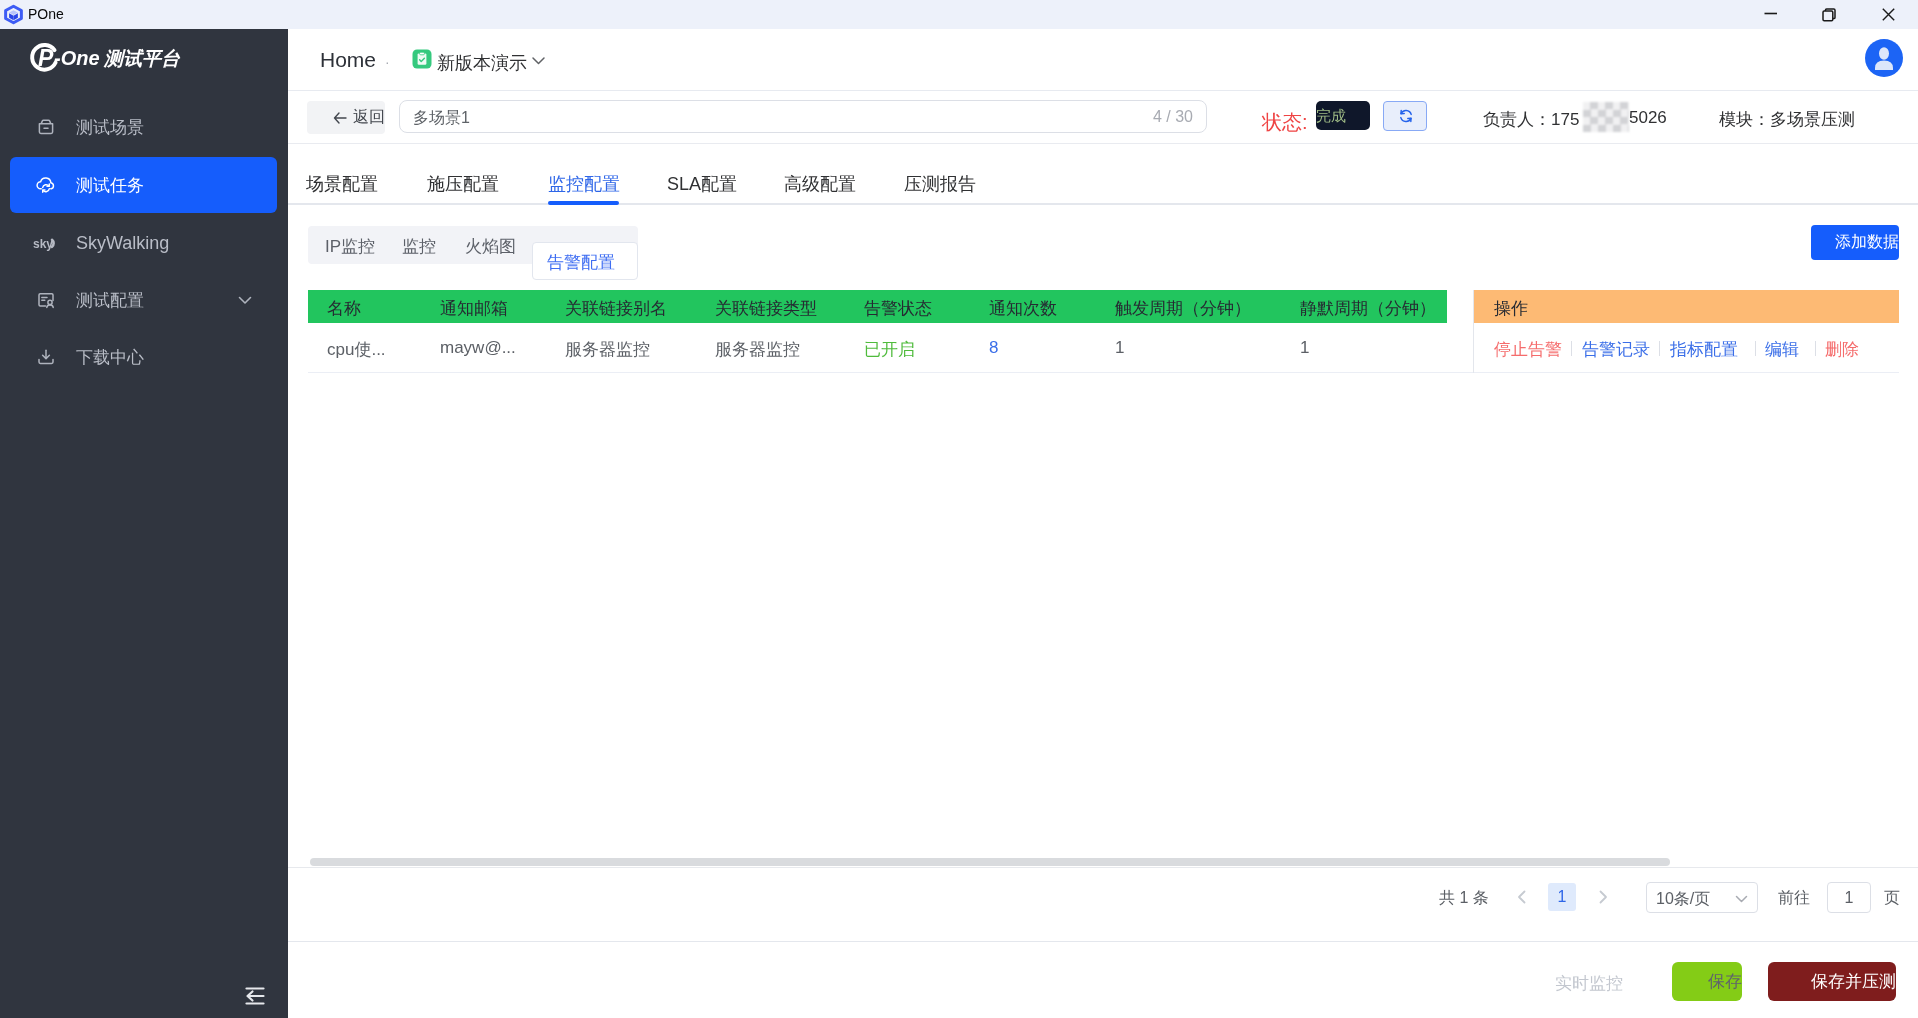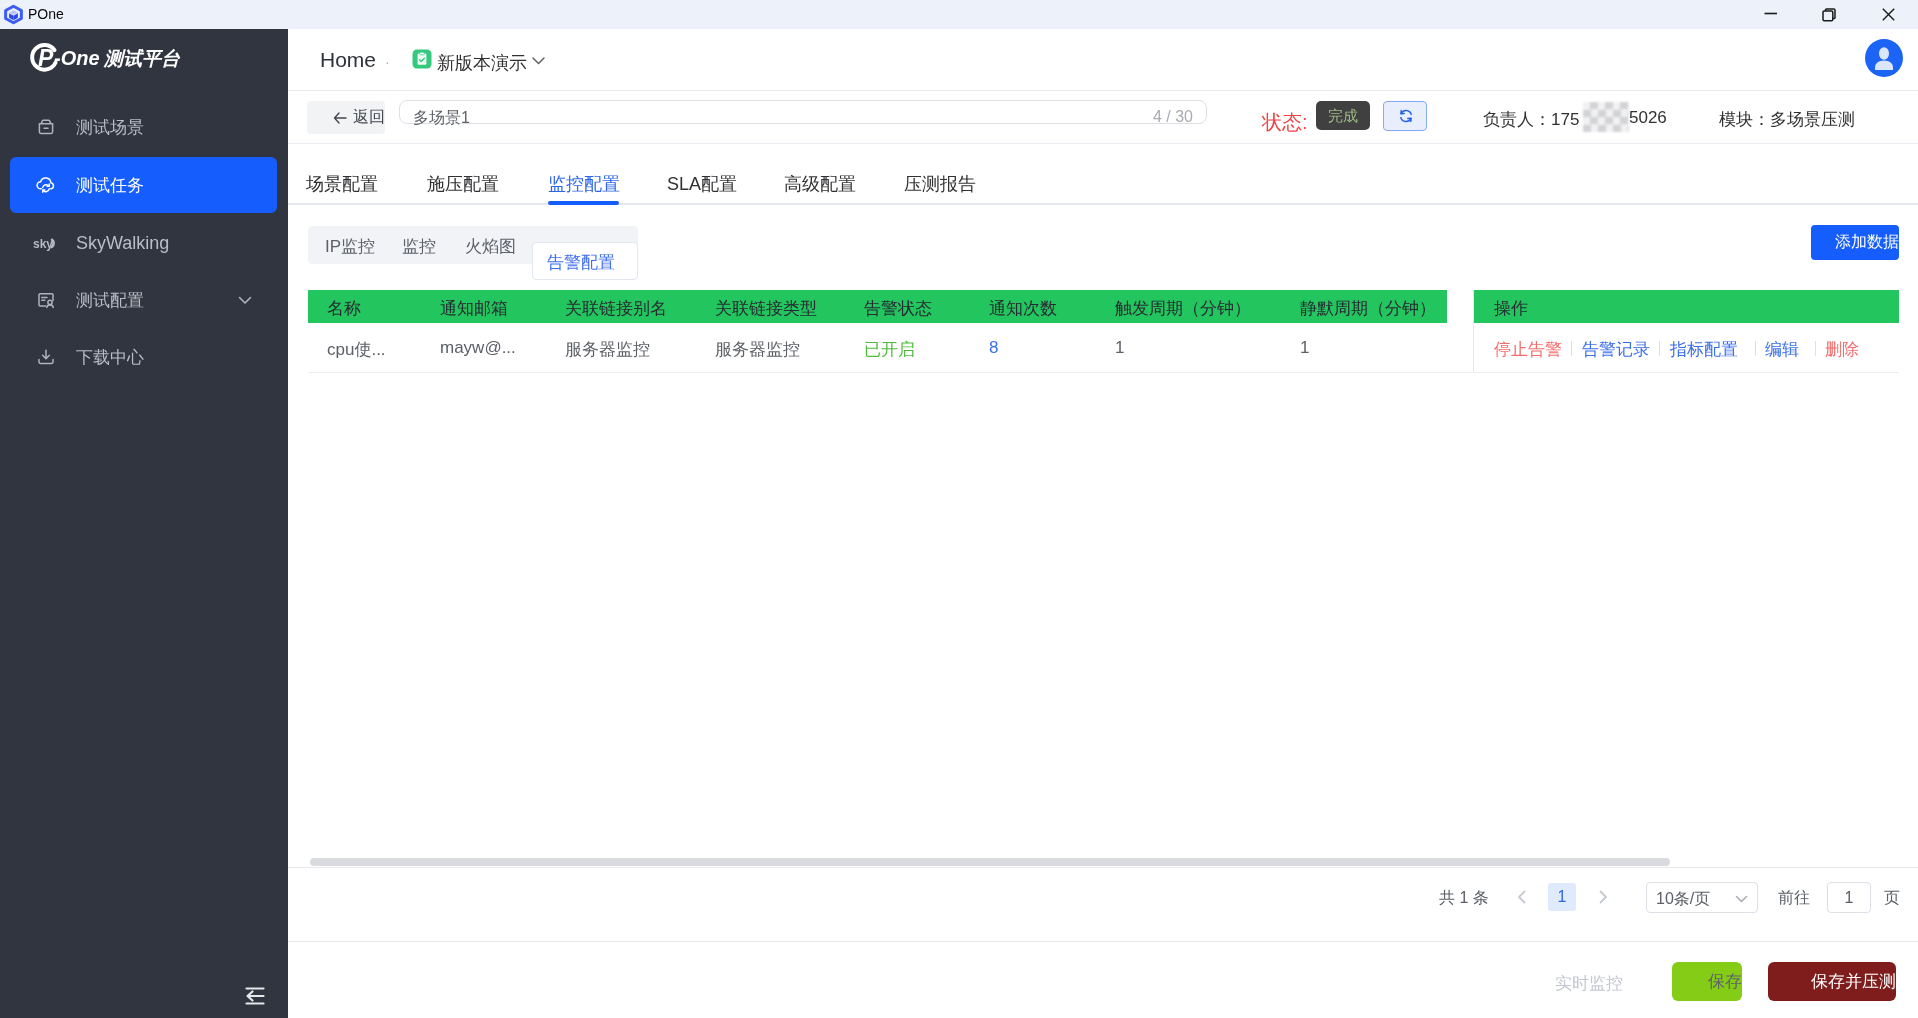--- a/index.html
+++ b/index.html
@@ -145,26 +145,26 @@
             <path d="M10 29 Q10 21.5 19 21.5 Q28 21.5 28 29 L28 31 L10 31 Z"></path>
           </g>
         </svg>
     </div>
 
     <div class="btn" style="left:19px;top:72px;width:78px;height:33px;background:#f2f3f5;color:#43474e;font-size:16px">
       <svg width="14" height="12" viewBox="0 0 14 12" style="margin-right:6px">
           <path d="M6 1 L1.5 6 L6 11 M1.5 6 H13" fill="none" stroke="#43474e" stroke-width="1.4" stroke-linecap="round" stroke-linejoin="round"></path>
         </svg>返回
     </div>
-    <div class="abs" style="left:111px;top:71px;width:808px;height:24px;border:1px solid #dcdfe6;border-radius:8px;background:#fff">
+    <div class="abs" style="left:111px;top:71px;width:808px;height:33px;border:1px solid #dcdfe6;border-radius:8px;background:#fff">
       <div class="abs" style="left:13px;top:7px;font-size:16px;color:#5f6368">多场景1</div>
       <div class="abs" style="right:13px;top:7px;font-size:16px;color:#a8abb2">4 / 30</div>
     </div>
     <div class="abs" style="left:974px;top:80px;font-size:20px;color:#ef4444">状态:</div>
-    <div class="abs" style="left:1028px;top:72px;width:54px;height:29px;background:#404040;border-radius:5px;color:#a0bc86;font-size:15px;text-align:center;line-height:29px">完成</div>
+    <div class="abs" style="left:1028px;top:72px;width:54px;height:29px;background:#0f172a;border-radius:5px;color:#a0bc86;font-size:15px;text-align:left;line-height:29px">完成</div>
     <div class="abs" style="left:1095px;top:72px;width:44px;height:30px;background:#e8eefb;border:1px solid #88a9f5;border-radius:4px">
       <svg width="16" height="16" viewBox="0 0 16 16" style="position:absolute;left:14px;top:6px">
           <g fill="none" stroke="#2563eb" stroke-width="1.5" stroke-linecap="round">
             <path d="M13.2 6.4 A5.5 5.5 0 0 0 3 5.6"></path>
             <path d="M3.2 2.6 L3 5.8 L6.2 5.6" stroke-linejoin="round"></path>
             <path d="M2.8 9.6 A5.5 5.5 0 0 0 13 10.4"></path>
             <path d="M12.8 13.4 L13 10.2 L9.8 10.4" stroke-linejoin="round"></path>
           </g>
         </svg>
     </div>
@@ -197,21 +197,21 @@
     <div class="abs" style="left:20px;top:261px;width:1139px;height:33px;background:#22c55e">
       <div class="abs" style="left:19px;top:7px;font-size:17px;color:#262a32">名称</div>
       <div class="abs" style="left:132px;top:7px;font-size:17px;color:#262a32">通知邮箱</div>
       <div class="abs" style="left:257px;top:7px;font-size:17px;color:#262a32">关联链接别名</div>
       <div class="abs" style="left:407px;top:7px;font-size:17px;color:#262a32">关联链接类型</div>
       <div class="abs" style="left:556px;top:7px;font-size:17px;color:#262a32">告警状态</div>
       <div class="abs" style="left:681px;top:7px;font-size:17px;color:#262a32">通知次数</div>
       <div class="abs" style="left:807px;top:7px;font-size:17px;color:#262a32">触发周期（分钟）</div>
       <div class="abs" style="left:992px;top:7px;font-size:17px;color:#262a32">静默周期（分钟）</div>
     </div>
-    <div class="abs" style="left:1185px;top:261px;width:426px;height:33px;background:#22c55e">
+    <div class="abs" style="left:1185px;top:261px;width:426px;height:33px;background:#fdba74">
       <div class="abs" style="left:21px;top:7px;font-size:17px;color:#262a32">操作</div>
     </div>
     <div class="abs" style="left:20px;top:294px;width:1591px;height:50px;border-bottom:1px solid #ebeef5;background:#fff">
       <div class="abs" style="left:19px;top:15px;font-size:17px;color:#5c6066">cpu使...</div>
       <div class="abs" style="left:132px;top:15px;font-size:17px;color:#5c6066">mayw@...</div>
       <div class="abs" style="left:257px;top:15px;font-size:17px;color:#5c6066">服务器监控</div>
       <div class="abs" style="left:407px;top:15px;font-size:17px;color:#5c6066">服务器监控</div>
       <div class="abs" style="left:556px;top:15px;font-size:17px;color:#4fbb3c">已开启</div>
       <div class="abs" style="left:681px;top:15px;font-size:17px;color:#3a6ee8">8</div>
       <div class="abs" style="left:807px;top:15px;font-size:17px;color:#5c6066">1</div>

